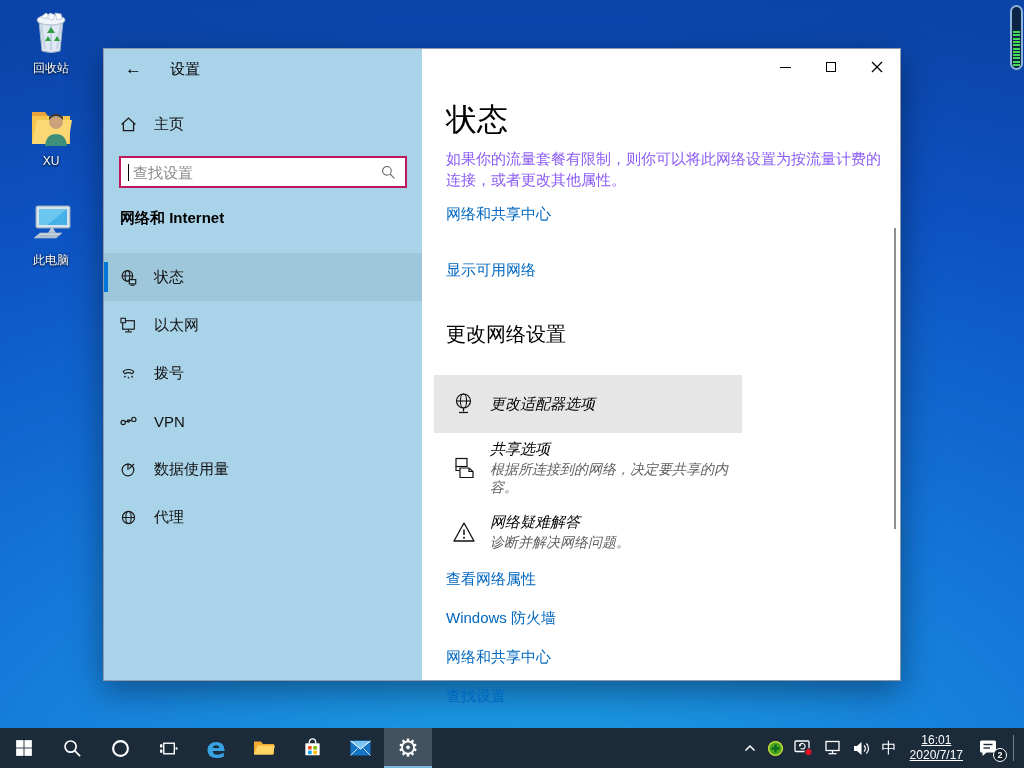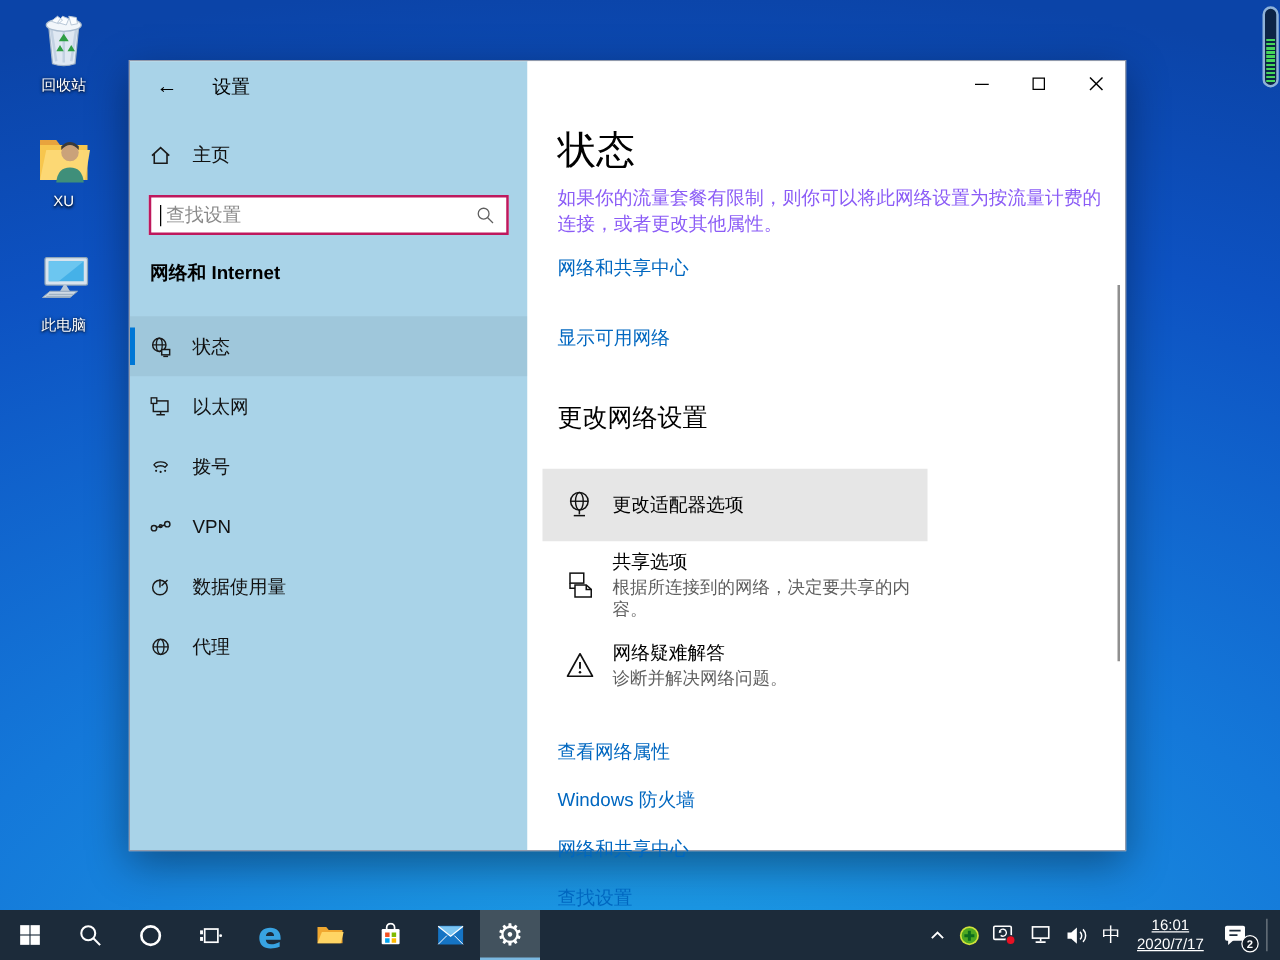--- a/index.html
+++ b/index.html
@@ -66,25 +66,25 @@
   .link-top1 { margin-top:15px; }
   .link-top2 { margin-top:37px; }
 
   .section-title { margin-top:41px; font-size:20px; font-weight:400; color:#000; }
 
   .cards { margin-top:27px; margin-left:-12px; }
   .card { width:308px; height:58px; display:flex; align-items:center; padding-left:17px;
           margin-bottom:6px; cursor:default; }
   .card.hl { background:#e6e6e6; }
   .card .cicon { width:26px; flex:none; display:flex; justify-content:center; }
-  .card .ctxt { margin-left:13px; }
+  .card .ctxt { margin-left:13px;font-style:italic; }
   .card .ctitle { font-size:15px; color:#000; }
   .card .csub { font-size:14px; color:#5f5f5f; margin-top:2px; }
 
-  .links-bottom { margin-top:31px; }
+  .links-bottom { margin-top:9px; }
   .links-bottom a { height:20px; margin-bottom:19px; }
 
   .scroll-thumb { position:absolute; right:4px; top:179px; width:2px; height:301px; background:#8f8f8f; }
 
   
   .taskbar { position:absolute; left:0; bottom:0; width:1024px; height:40px;
              background:#1c2b3a; display:flex; align-items:stretch; }
   .tb-btn { width:48px; display:flex; align-items:center; justify-content:center; position:relative; }
   .tb-btn.active { background:#42525e; }
   .tb-btn.active::after { content:""; position:absolute; left:0; right:0; bottom:0; height:2px; background:#7ab8e0; }

